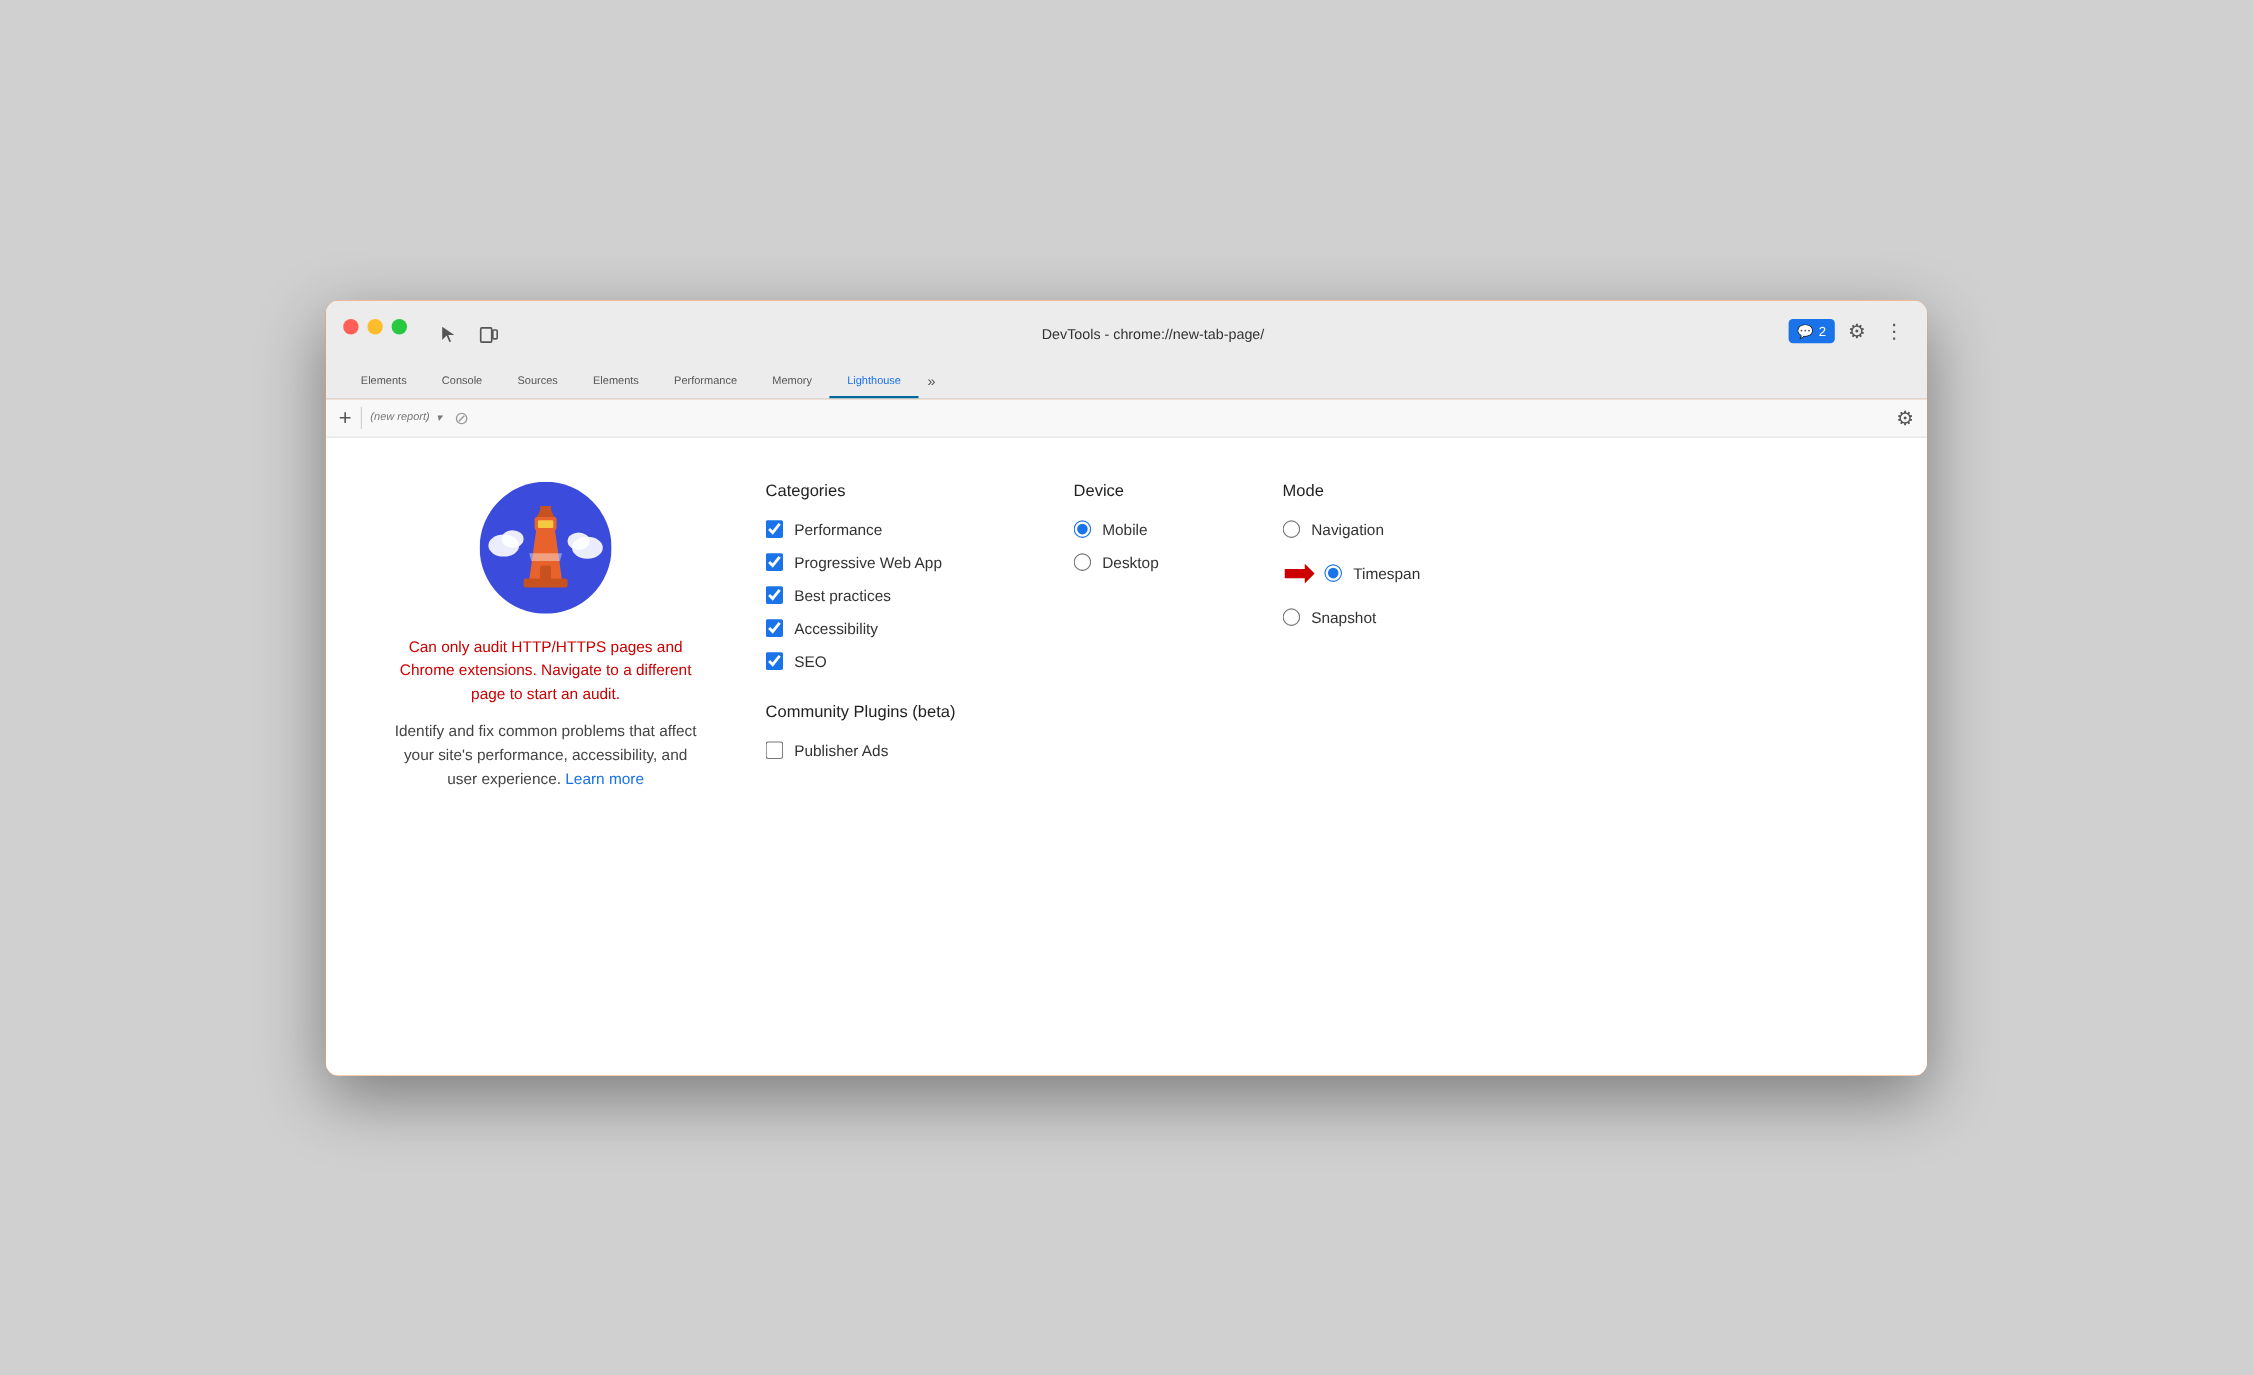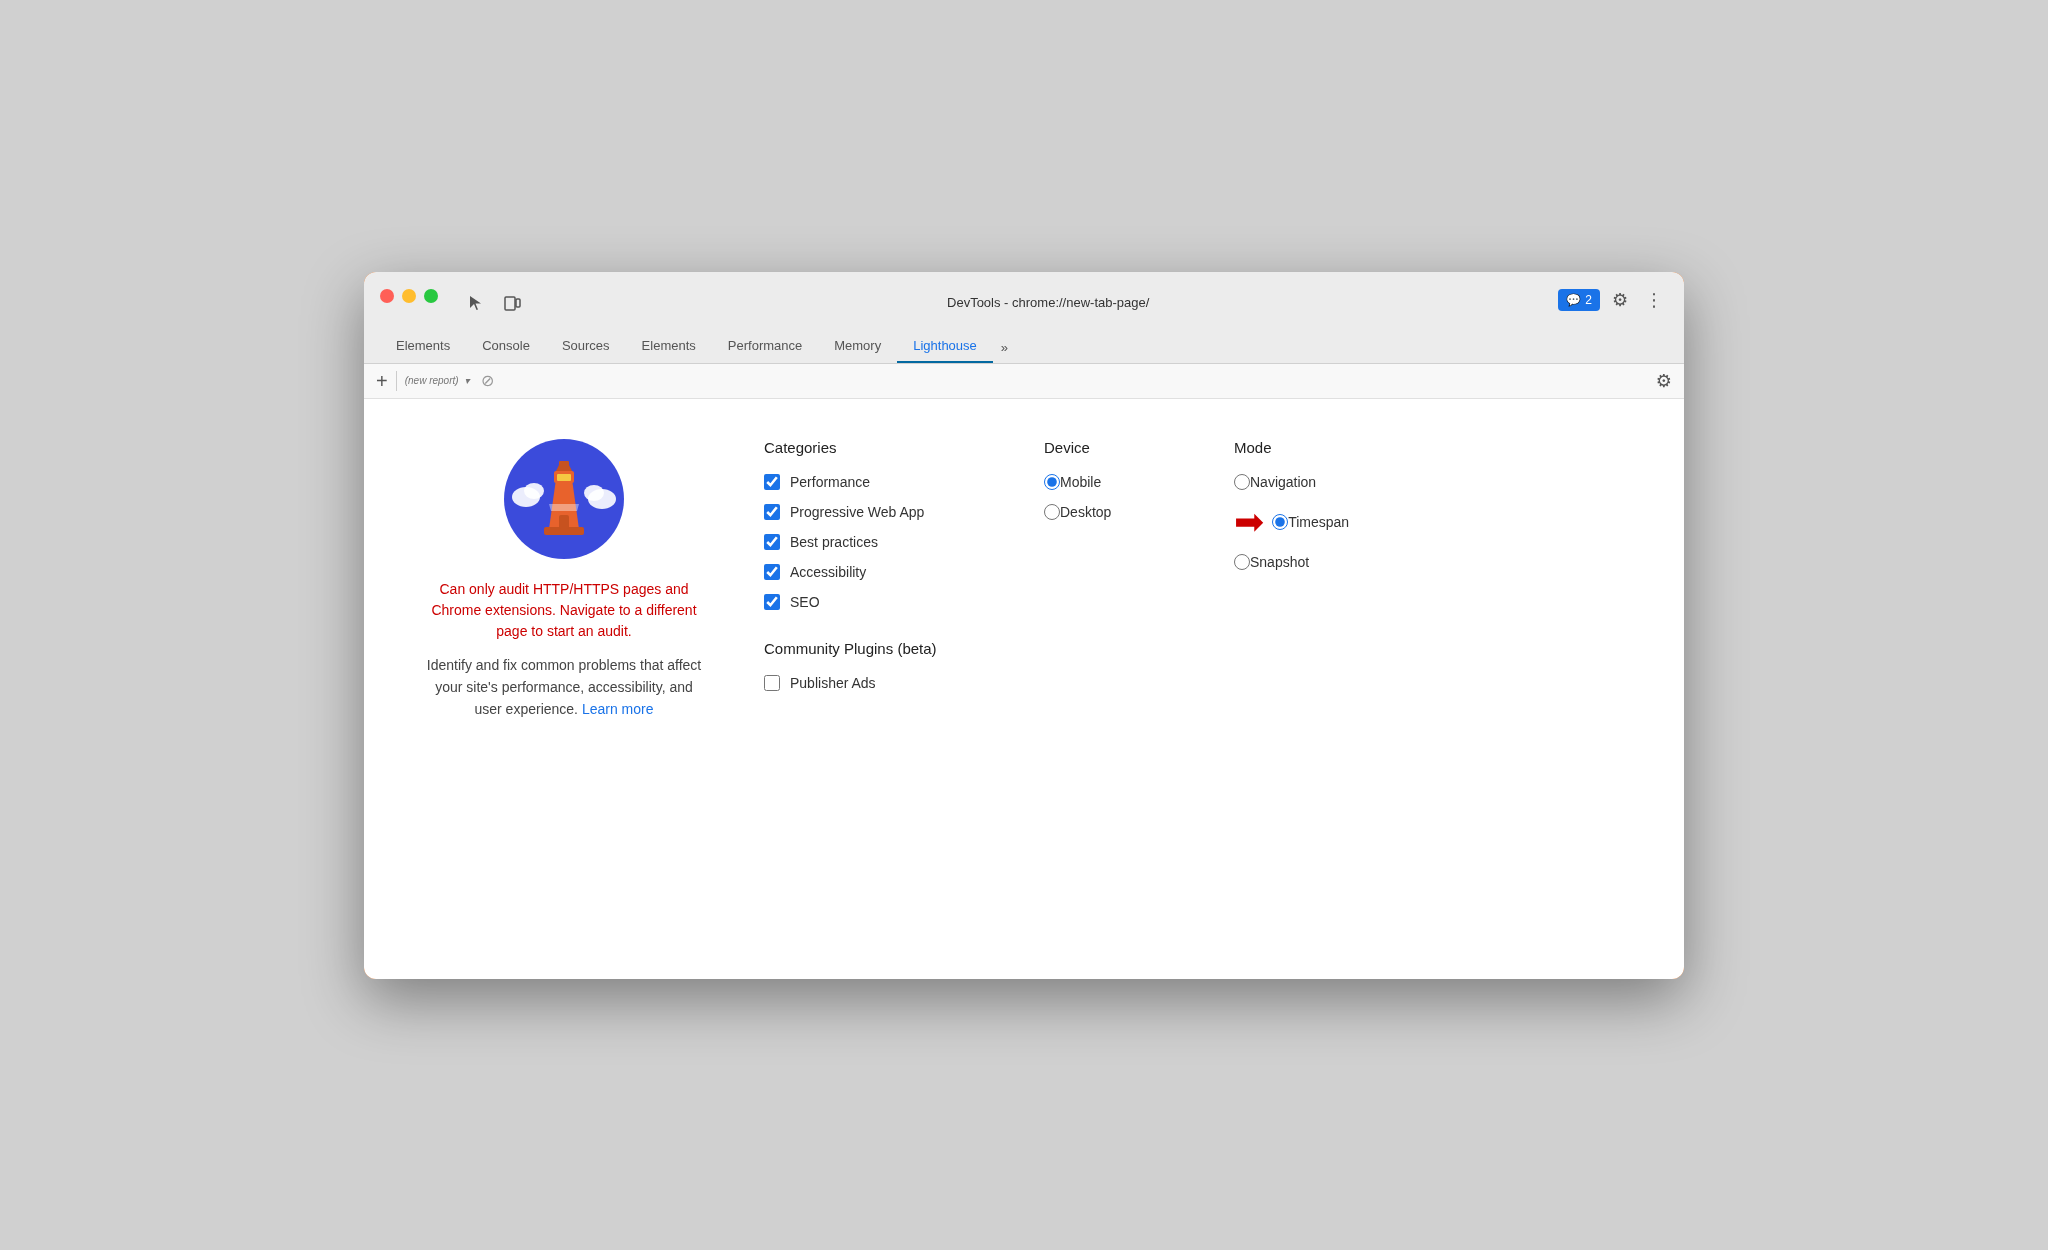--- a/index.html
+++ b/index.html
@@ -5,21 +5,21 @@
     * { box-sizing: border-box; margin: 0; padding: 0; }
     body {
       background: #d0d0d0;
       display: flex;
       justify-content: center;
       align-items: center;
       min-height: 100vh;
       font-family: -apple-system, BlinkMacSystemFont, 'Segoe UI', sans-serif;
     }
     .window {
-      width: 1320px;
+      width: 1456px;
       background: #f97316;
       border-radius: 12px;
       box-shadow: 0 20px 60px rgba(0,0,0,0.4);
       overflow: hidden;
     }
     .title-bar {
       background: #ececec;
       padding: 14px 16px 0 16px;
       border-bottom: 1px solid #d0d0d0;
     }
@@ -63,21 +63,21 @@
       cursor: pointer;
       color: #555;
       font-size: 16px;
     }
     .tabs {
       display: flex;
       align-items: flex-end;
     }
     .tab {
       padding: 8px 16px;
-      font-size: 13px;
+      font-size: 10px;
       color: #555;
       cursor: pointer;
       border-bottom: 2px solid transparent;
       white-space: nowrap;
     }
     .tab.active {
       color: #1a73e8;
       border-bottom: 2px solid #0369a1;
       font-weight: 500;
     }
@@ -243,20 +243,21 @@
       accent-color: #1a73e8;
       cursor: pointer;
     }
     .community-section {
       margin-top: 30px;
     }
     .device-section { min-width: 130px; }
     .radio-item {
       display: flex;
       align-items: center;
+      gap: 10px;
       margin-bottom: 14px;
       font-size: 14px;
       color: #333;
       cursor: pointer;
     }
     .radio-item input[type="radio"] {
       width: 16px;
       height: 16px;
       accent-color: #1a73e8;
       cursor: pointer;

